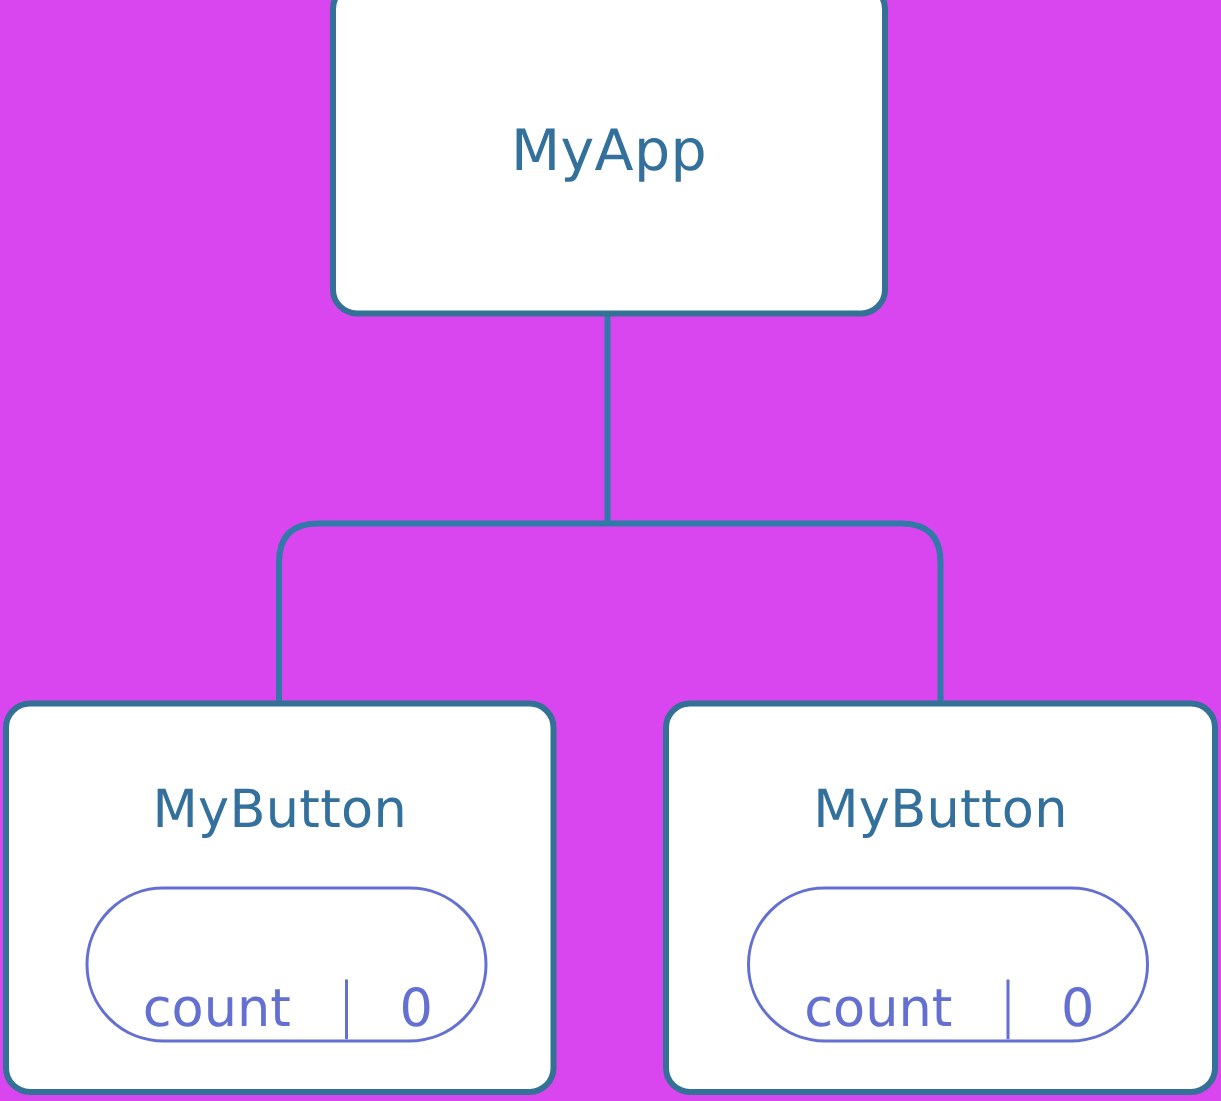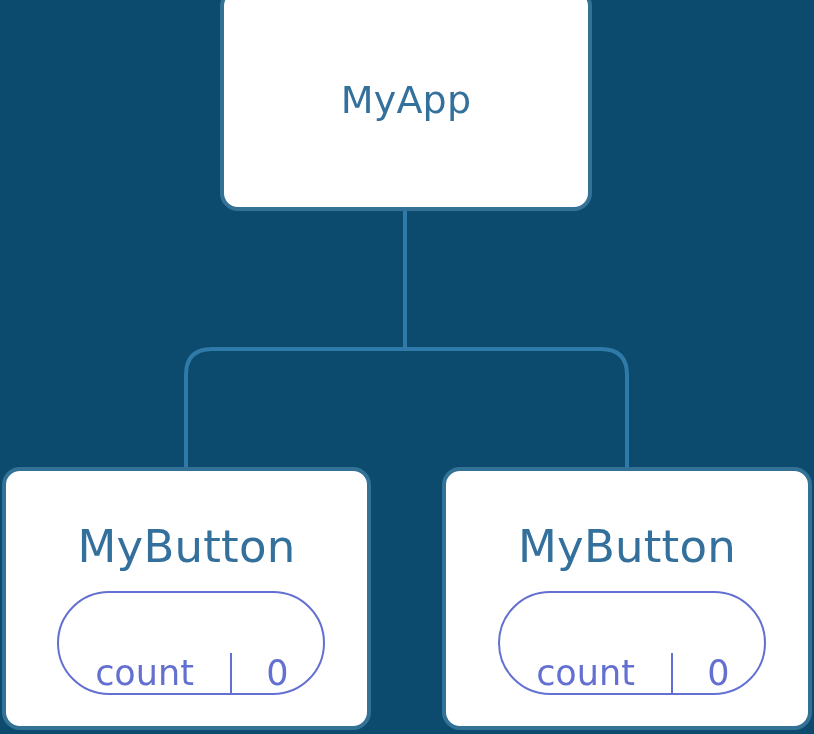--- a/index.html
+++ b/index.html
@@ -4,21 +4,21 @@
 <style>
   html, body {
     margin: 0;
     padding: 0;
     background: #4a6670;
   }
   #stage {
     position: relative;
     width: 814px;
     height: 734px;
-    background: #0c4a6e;
+    background: #d946ef;
     overflow: hidden;
     font-family: "DejaVu Sans", "Liberation Sans", sans-serif;
   }
   #edges {
     position: absolute;
     left: 0;
     top: 0;
     width: 814px;
     height: 734px;
     pointer-events: none;
@@ -60,21 +60,21 @@
     height: 263px;
   }
   #node-child-1 {
     left: 442px;
     top: 467px;
     width: 370px;
     height: 263px;
   }
   .node-child .node-title {
     top: 49px;
-    font-size: 45px;
+    font-size: 35px;
   }
   
   .state-pill {
     position: absolute;
     top: 120px;
     height: 104px;
     border: 2.5px solid #6370d1;
     border-radius: 52px;
     box-sizing: border-box;
     display: flex;

